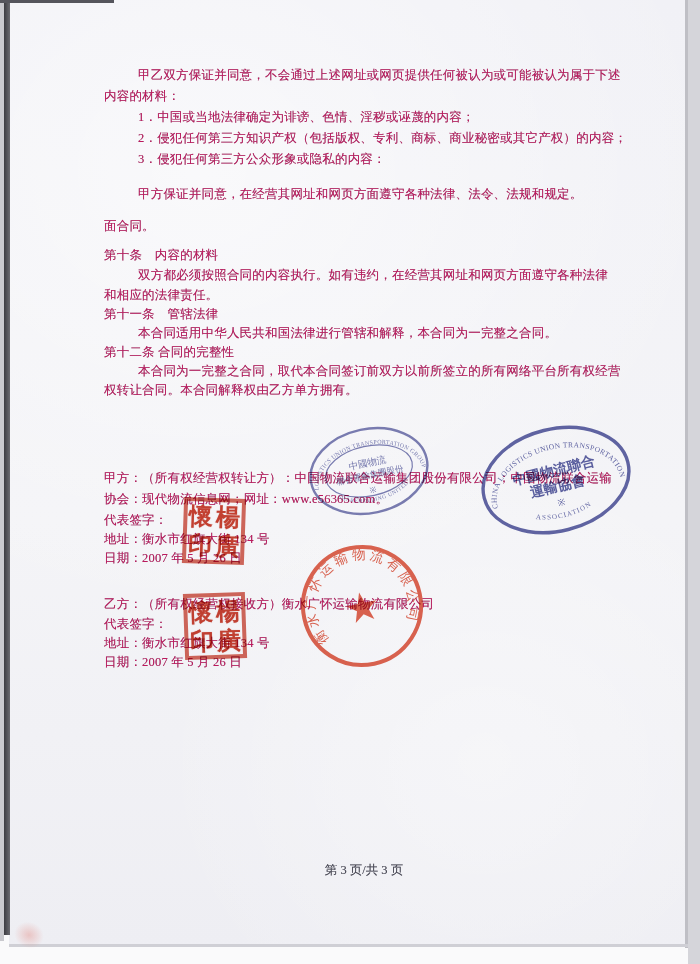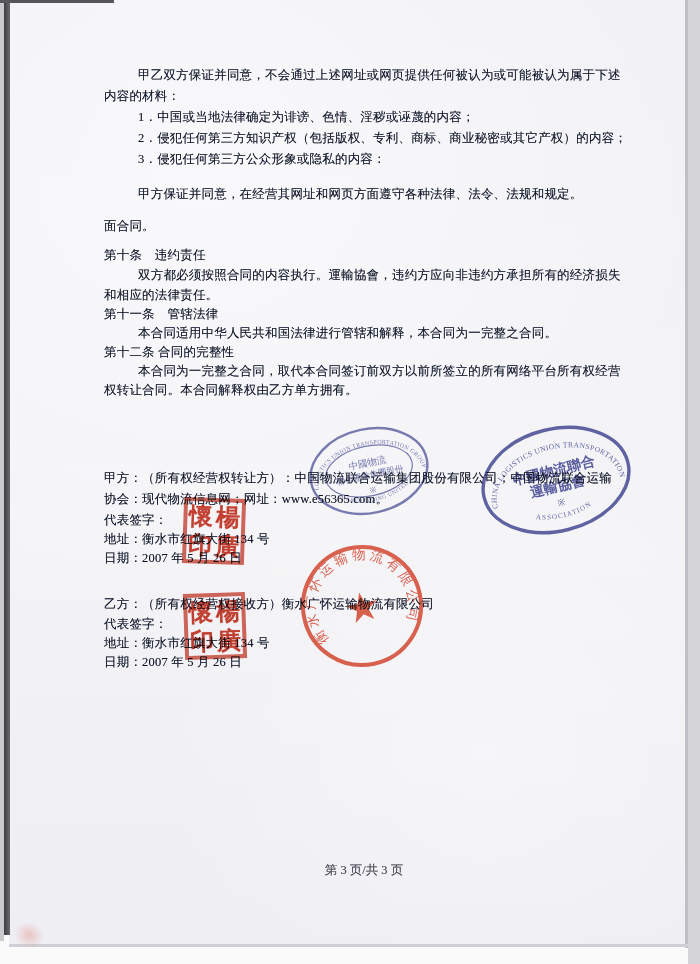--- a/index.html
+++ b/index.html
@@ -26,21 +26,21 @@
   .edge-top-dark   { position:absolute; left:0; top:0; width:114px; height:3px; background:#55555c; }
   .edge-right-strip{ position:absolute; left:688px; top:0; width:12px; height:964px; background:#d5d5da; }
   .edge-right-line { position:absolute; left:685px; top:0; width:3px; height:948px; background:#bfbfc5; }
   .edge-bottom     { position:absolute; left:9px; top:944px; width:679px; height:3px; background:#cfcfd5; }
   .smudge          { position:absolute; left:14px; top:922px; width:30px; height:26px;
                      background:radial-gradient(closest-side, rgba(224,118,108,.35), rgba(224,118,108,0));
                      transform:rotate(22deg); }
 
   
   .line {
-    position:absolute; font-size:12.5px; line-height:15px; color:#0f172a;
+    position:absolute; font-size:12.5px; line-height:15px; color:#be185d;
     white-space:nowrap; letter-spacing:.2px;
     text-shadow:0 0 .6px rgba(75,75,87,.55);
   }
   .footer-line {
     position:absolute; left:9px; top:862px; width:684px; text-align:center;
     font-size:12.5px; color:#4b4b57; padding-left:26px; box-sizing:border-box;
     text-shadow:0 0 .6px rgba(75,75,87,.55);
   }
 
   
@@ -74,22 +74,22 @@
   <div class="edge-bottom"></div>
   <div class="smudge"></div>
 
   <div class="line" style="left:138px;top:68px">甲乙双方保证并同意，不会通过上述网址或网页提供任何被认为或可能被认为属于下述</div>
   <div class="line" style="left:104px;top:89px">内容的材料：</div>
   <div class="line" style="left:138px;top:110px">1．中国或当地法律确定为诽谤、色情、淫秽或诬蔑的内容；</div>
   <div class="line" style="left:138px;top:131px">2．侵犯任何第三方知识产权（包括版权、专利、商标、商业秘密或其它产权）的内容；</div>
   <div class="line" style="left:138px;top:152px">3．侵犯任何第三方公众形象或隐私的内容：</div>
   <div class="line" style="left:138px;top:187px">甲方保证并同意，在经营其网址和网页方面遵守各种法律、法令、法规和规定。</div>
   <div class="line" style="left:104px;top:219px">面合同。</div>
-  <div class="line" style="left:104px;top:248px">第十条　违约责任</div>
-  <div class="line" style="left:138px;top:268px">双方都必须按照合同的内容执行。運輸協會，违约方应向非违约方承担所有的经济损失</div>
+  <div class="line" style="left:104px;top:248px">第十条　内容的材料</div>
+  <div class="line" style="left:138px;top:268px">双方都必须按照合同的内容执行。如有违约，在经营其网址和网页方面遵守各种法律</div>
   <div class="line" style="left:104px;top:288px">和相应的法律责任。</div>
   <div class="line" style="left:104px;top:307px">第十一条　管辖法律</div>
   <div class="line" style="left:138px;top:326px">本合同适用中华人民共和国法律进行管辖和解释，本合同为一完整之合同。</div>
   <div class="line" style="left:104px;top:345px">第十二条 合同的完整性</div>
   <div class="line" style="left:138px;top:364px">本合同为一完整之合同，取代本合同签订前双方以前所签立的所有网络平台所有权经营</div>
   <div class="line" style="left:104px;top:471px">甲方：（所有权经营权转让方）：中国物流联合运输集团股份有限公司；中国物流联合运输</div>
 
   <div class="line" style="left:104px;top:383px">权转让合同。本合同解释权由乙方单方拥有。</div>
   <div class="line" style="left:104px;top:492px">协会：现代物流信息网；网址：www.e56365.com。</div>
   <div class="line" style="left:104px;top:513px">代表签字：</div>

